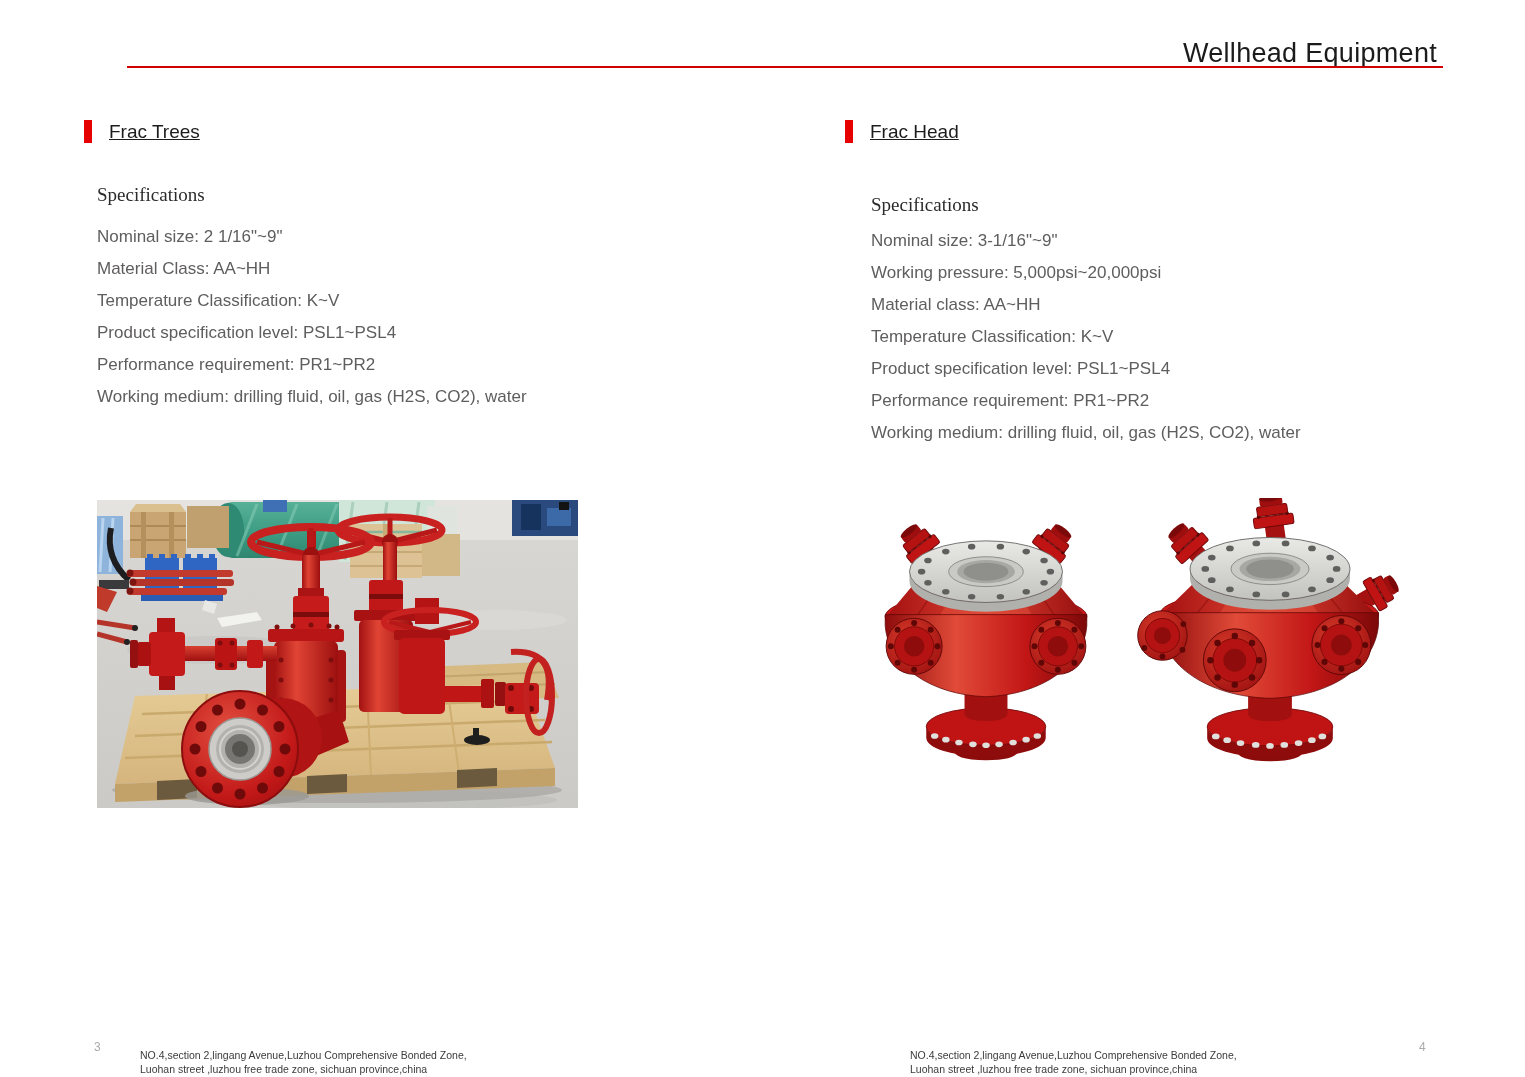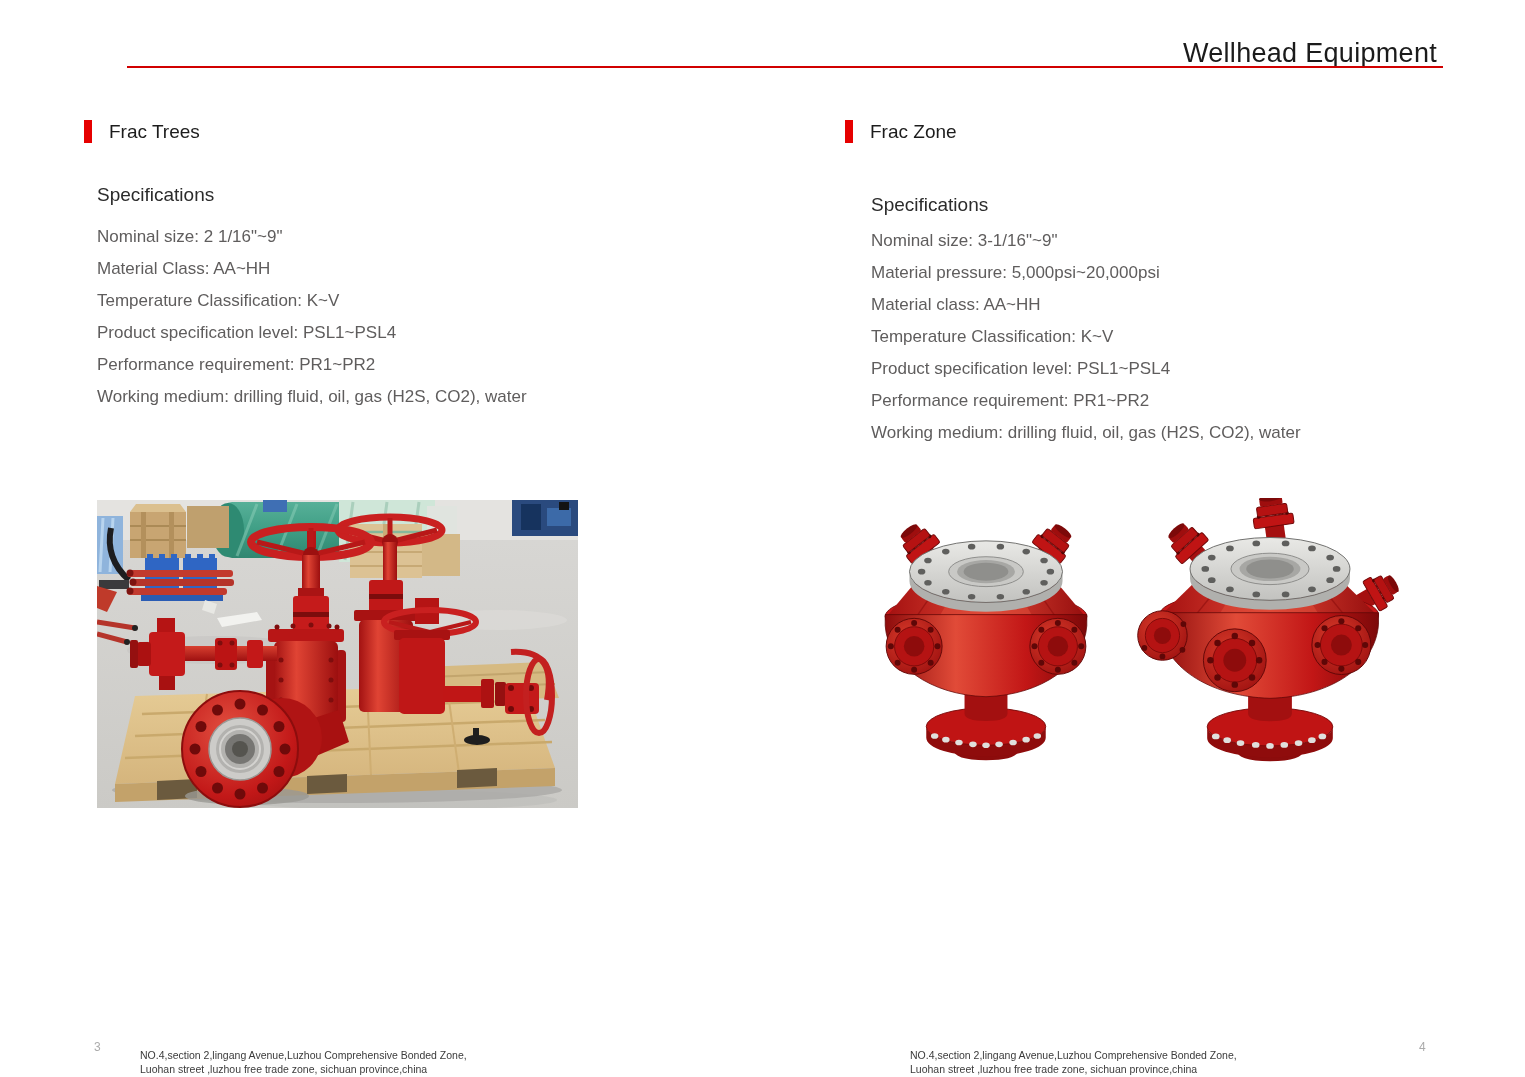--- a/index.html
+++ b/index.html
@@ -10,22 +10,22 @@
   .page{position:absolute;inset:0;background:#ffffff;padding-left:16px;}
   .doc-title{
     position:absolute;top:38px;right:88px;font-size:27px;color:#1b1b1b;
     letter-spacing:0.3px;font-weight:400;
   }
   .title-rule{position:absolute;top:66px;left:127px;right:82px;height:2px;background:#d10000;}
   .section-header{position:absolute;display:flex;align-items:center;gap:17px;}
   .sec-left{left:84px;top:120px;}
   .sec-right{left:845px;top:120px;}
   .sec-marker{width:8px;height:23px;background:#e60000;flex:0 0 auto;}
-  .sec-title{font-size:19px;color:#1c1c1c;}
-  .specs-heading{position:absolute;font-size:19px;color:#2b2b2b;}
+  .sec-title{font-size:19px;color:#1c1c1c;text-decoration:underline;}
+  .specs-heading{position:absolute;font-size:19px;color:#2b2b2b;font-family:Liberation Serif, serif;}
   .specs-heading.left{left:97px;top:184px;}
   .specs-heading.right{left:871px;top:194px;}
   .spec-list{position:absolute;width:478px;}
   .spec-list.left{left:97px;top:224px;}
   .spec-list.right{left:871px;top:228px;}
   .spec-line{font-size:17px;line-height:25px;margin-bottom:7px;color:#5f5d5d;}
   .photo-frame{position:absolute;left:97px;top:500px;width:481px;height:308px;}
   .render-a{position:absolute;left:860px;top:506px;}
   .render-b{position:absolute;left:1132px;top:498px;}
   .footer-block{position:absolute;top:1020px;font-size:10.5px;line-height:14px;color:#3b3b3b;margin-top:28px;}
@@ -271,26 +271,26 @@
   </div>
 
   <div class="footer-block left">
     <div>NO.4,section 2,lingang Avenue,Luzhou Comprehensive Bonded Zone,</div>
     <div>Luohan street ,luzhou free trade zone, sichuan province,china</div>
   </div>
   <div class="page-num left">3</div>
 
   <div class="section-header sec-right">
     <span class="sec-marker"></span>
-    <span class="sec-title">Frac Zone</span>
+    <span class="sec-title">Frac Head</span>
   </div>
   <div class="specs-heading right">Specifications</div>
   <div class="spec-list right">
     <div class="spec-line">Nominal size: 3-1/16"~9"</div>
-    <div class="spec-line">Material pressure: 5,000psi~20,000psi</div>
+    <div class="spec-line">Working pressure: 5,000psi~20,000psi</div>
     <div class="spec-line">Material class: AA~HH</div>
     <div class="spec-line">Temperature Classification: K~V</div>
     <div class="spec-line">Product specification level: PSL1~PSL4</div>
     <div class="spec-line">Performance requirement: PR1~PR2</div>
     <div class="spec-line">Working medium: drilling fluid, oil, gas (H2S, CO2), water</div>
   </div>
 
   <svg class="render-a" width="252" height="262" viewBox="0 0 270 280">
     <defs>
       <linearGradient id="bowlGA" x1="0" y1="0" x2="1" y2="0">

